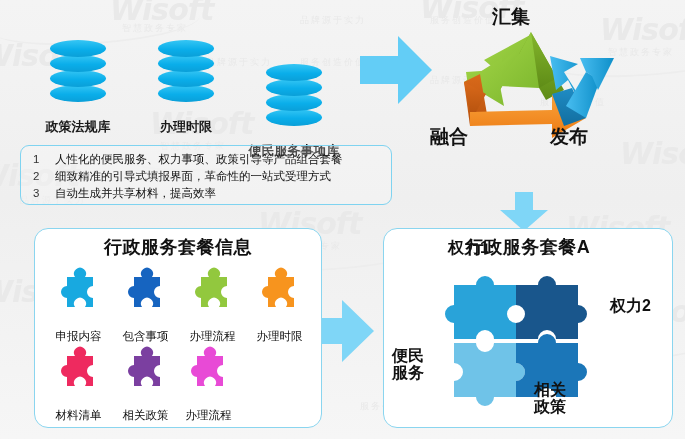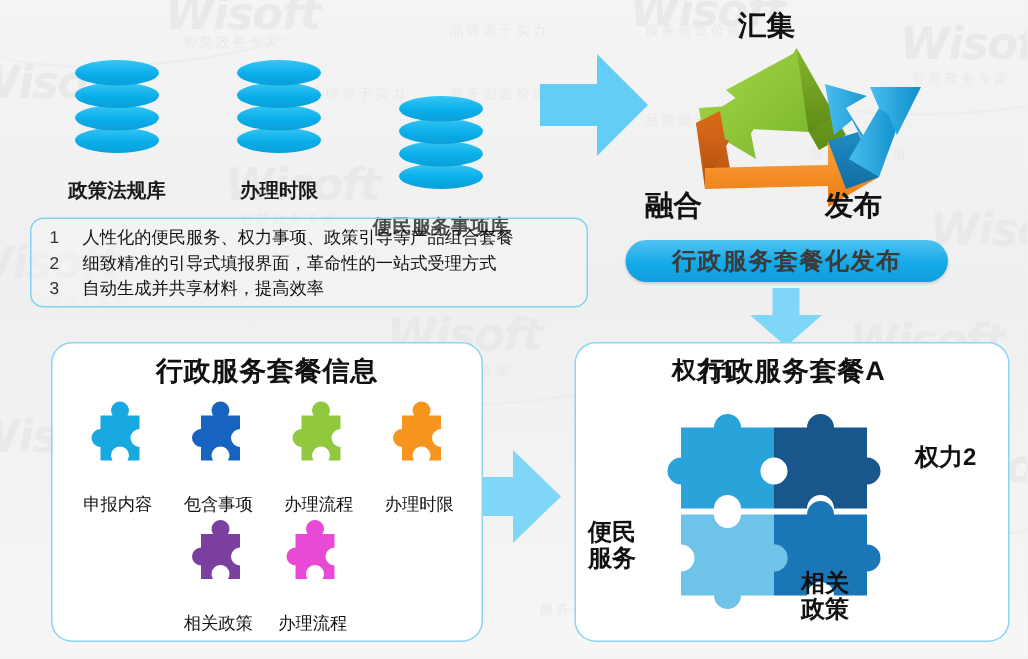--- a/index.html
+++ b/index.html
@@ -235,23 +235,20 @@
         <path d="M132,62 L112,30 L126,22 L98,14 L104,48 L116,38 L134,72 Z" fill="url(#gBlue)" transform="translate(12,14)"></path>
         <path d="M146,90 L126,78 L146,44 L160,52 Z" fill="url(#gBlue)"></path>
         <path d="M146,44 L140,30 L174,30 L158,62 L152,48 Z" fill="url(#gBlue)"></path>
       </g>
     </svg>
     <div class="rc-label" style="left:52px;top:-24px;">汇集</div>
     <div class="rc-label" style="left:-10px;top:96px;">融合</div>
     <div class="rc-label" style="left:110px;top:96px;">发布</div>
   </div>
 
-  <div id="pill">
-    <span>行政服务套餐化发布</span>
-  </div>
 
   <div class="fat-arrow" style="left:498px;top:192px;">
     <svg width="52" height="40" viewBox="0 0 52 40">
       <polygon points="17,0 35,0 35,18 50,18 26,39 2,18 17,18" fill="#7fd6f7"></polygon>
     </svg>
   </div>
 
   <div class="fat-arrow" style="left:306px;top:296px;">
     <svg width="70" height="70" viewBox="0 0 70 70">
       <polygon points="2,22 36,22 36,4 68,35 36,66 36,48 2,48" fill="#7fd6f7"></polygon>
@@ -284,20 +281,26 @@
         <div class="pz-label">办理流程</div>
       </div>
 
       <div class="pz-cell" style="left:201px;top:0px;">
         <svg class="pz-piece" width="52" height="54" viewBox="0 0 52 54">
           <path d="M14,12 h8 a6,6 0 1 1 10,0 h8 v9 a6,6 0 1 0 0,12 v9 h-8 a6,6 0 1 0 -10,0 h-8 v-9 a6,6 0 1 1 0,-12 z" fill="#f7941e"></path>
         </svg>
         <div class="pz-label">办理时限</div>
       </div>
 
+      <div class="pz-cell" style="left:0px;top:79px;">
+        <svg class="pz-piece" width="52" height="54" viewBox="0 0 52 54">
+          <path d="M14,12 h8 a6,6 0 1 1 10,0 h8 v9 a6,6 0 1 0 0,12 v9 h-8 a6,6 0 1 0 -10,0 h-8 v-9 a6,6 0 1 1 0,-12 z" fill="#ee2a5f"></path>
+        </svg>
+        <div class="pz-label">材料清单</div>
+      </div>
 
       <div class="pz-cell" style="left:67px;top:79px;">
         <svg class="pz-piece" width="52" height="54" viewBox="0 0 52 54">
           <path d="M14,12 h8 a6,6 0 1 1 10,0 h8 v9 a6,6 0 1 0 0,12 v9 h-8 a6,6 0 1 0 -10,0 h-8 v-9 a6,6 0 1 1 0,-12 z" fill="#7b3fa0"></path>
         </svg>
         <div class="pz-label">相关政策</div>
       </div>
 
       <div class="pz-cell" style="left:130px;top:79px;">
         <svg class="pz-piece" width="52" height="54" viewBox="0 0 52 54">

